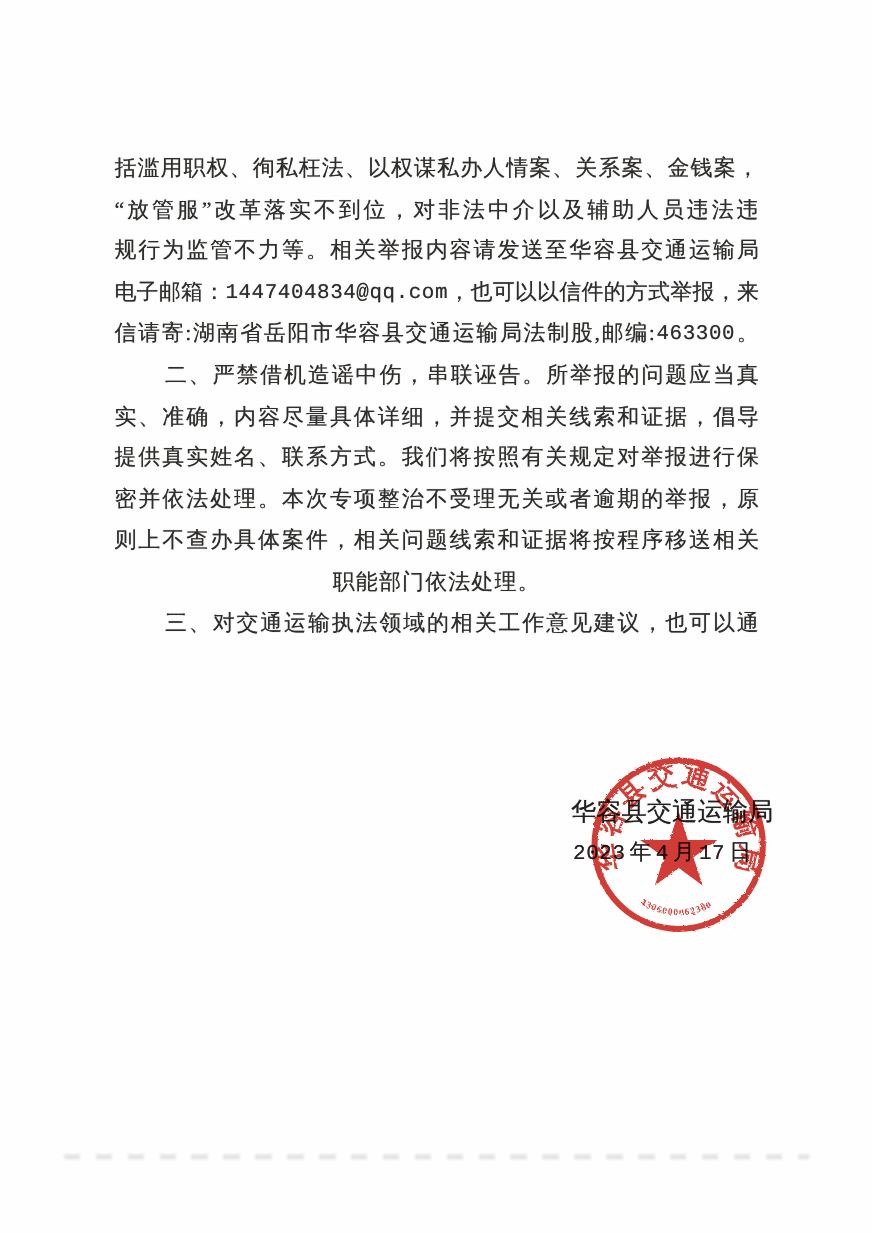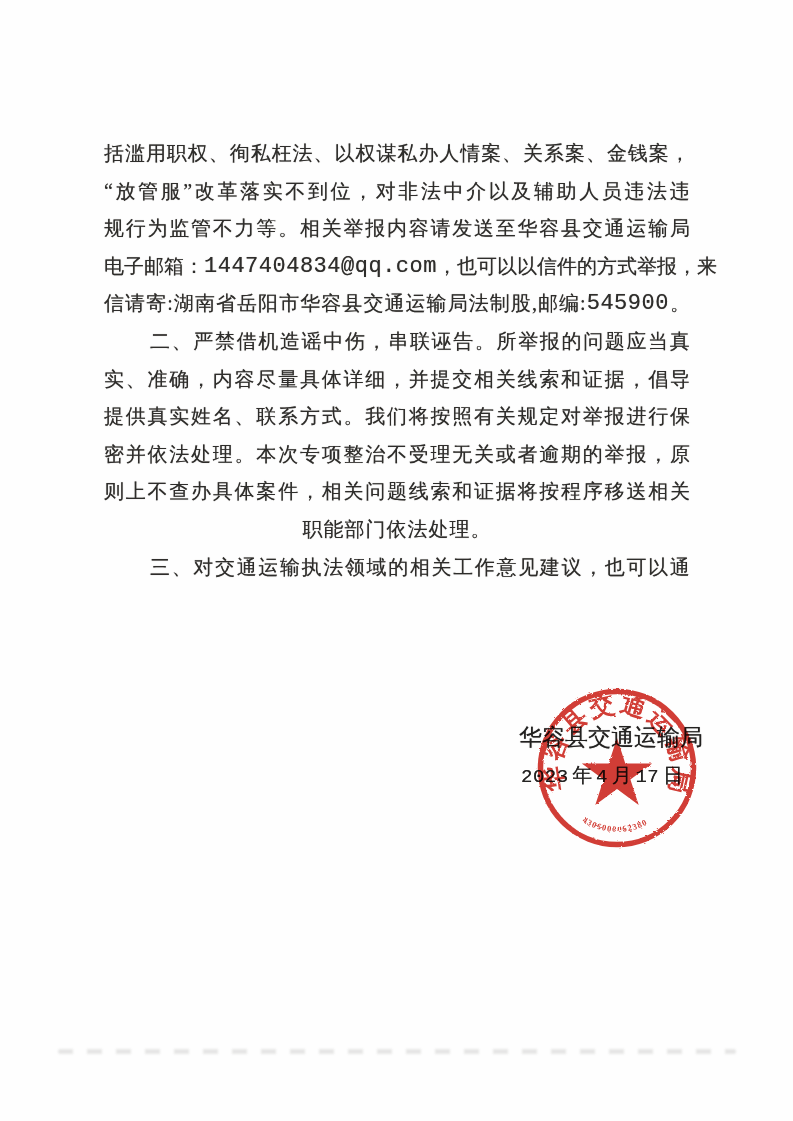--- a/index.html
+++ b/index.html
@@ -14,21 +14,21 @@
     position:absolute;left:104px;top:140px;width:586px;
     color:#2e2d2b;font-size:20px;
     text-shadow:0 0 0.7px rgba(70,66,60,.75);
   }
   .line{height:37.6px;line-height:27px;box-sizing:border-box;}
   .jline{display:flex;justify-content:space-between;align-items:flex-start;}
   .plain{display:block;text-align:center;letter-spacing:1px;}
   .indent{padding-left:46px;}
   .mono{
     font-family:"Liberation Mono","DejaVu Sans Mono",monospace;
-    font-size:22px;letter-spacing:.5px;white-space:nowrap;
+    font-size:19px;letter-spacing:.5px;white-space:nowrap;
   }
   
   .sig-org{
     position:absolute;left:519px;top:725px;width:164px;height:28px;
     color:#222120;font-size:23px;line-height:26px;
     display:flex;justify-content:space-between;
     text-shadow:0 0 0.7px rgba(50,48,45,.8);
   }
   .sig-date{
     position:absolute;left:521px;top:763px;width:162px;height:26px;
@@ -186,21 +186,21 @@
         <span class="">运</span>
         <span class="">输</span>
         <span class="">局</span>
         <span class="">法</span>
         <span class="">制</span>
         <span class="">股</span>
         <span class="">,</span>
         <span class="">邮</span>
         <span class="">编</span>
         <span class="">:</span>
-        <span class="mono">545900</span>
+        <span class="mono">463300</span>
         <span class="">。</span>
       </div>
     <div class="line jline indent">
         <span class="">二</span>
         <span class="">、</span>
         <span class="">严</span>
         <span class="">禁</span>
         <span class="">借</span>
         <span class="">机</span>
         <span class="">造</span>

